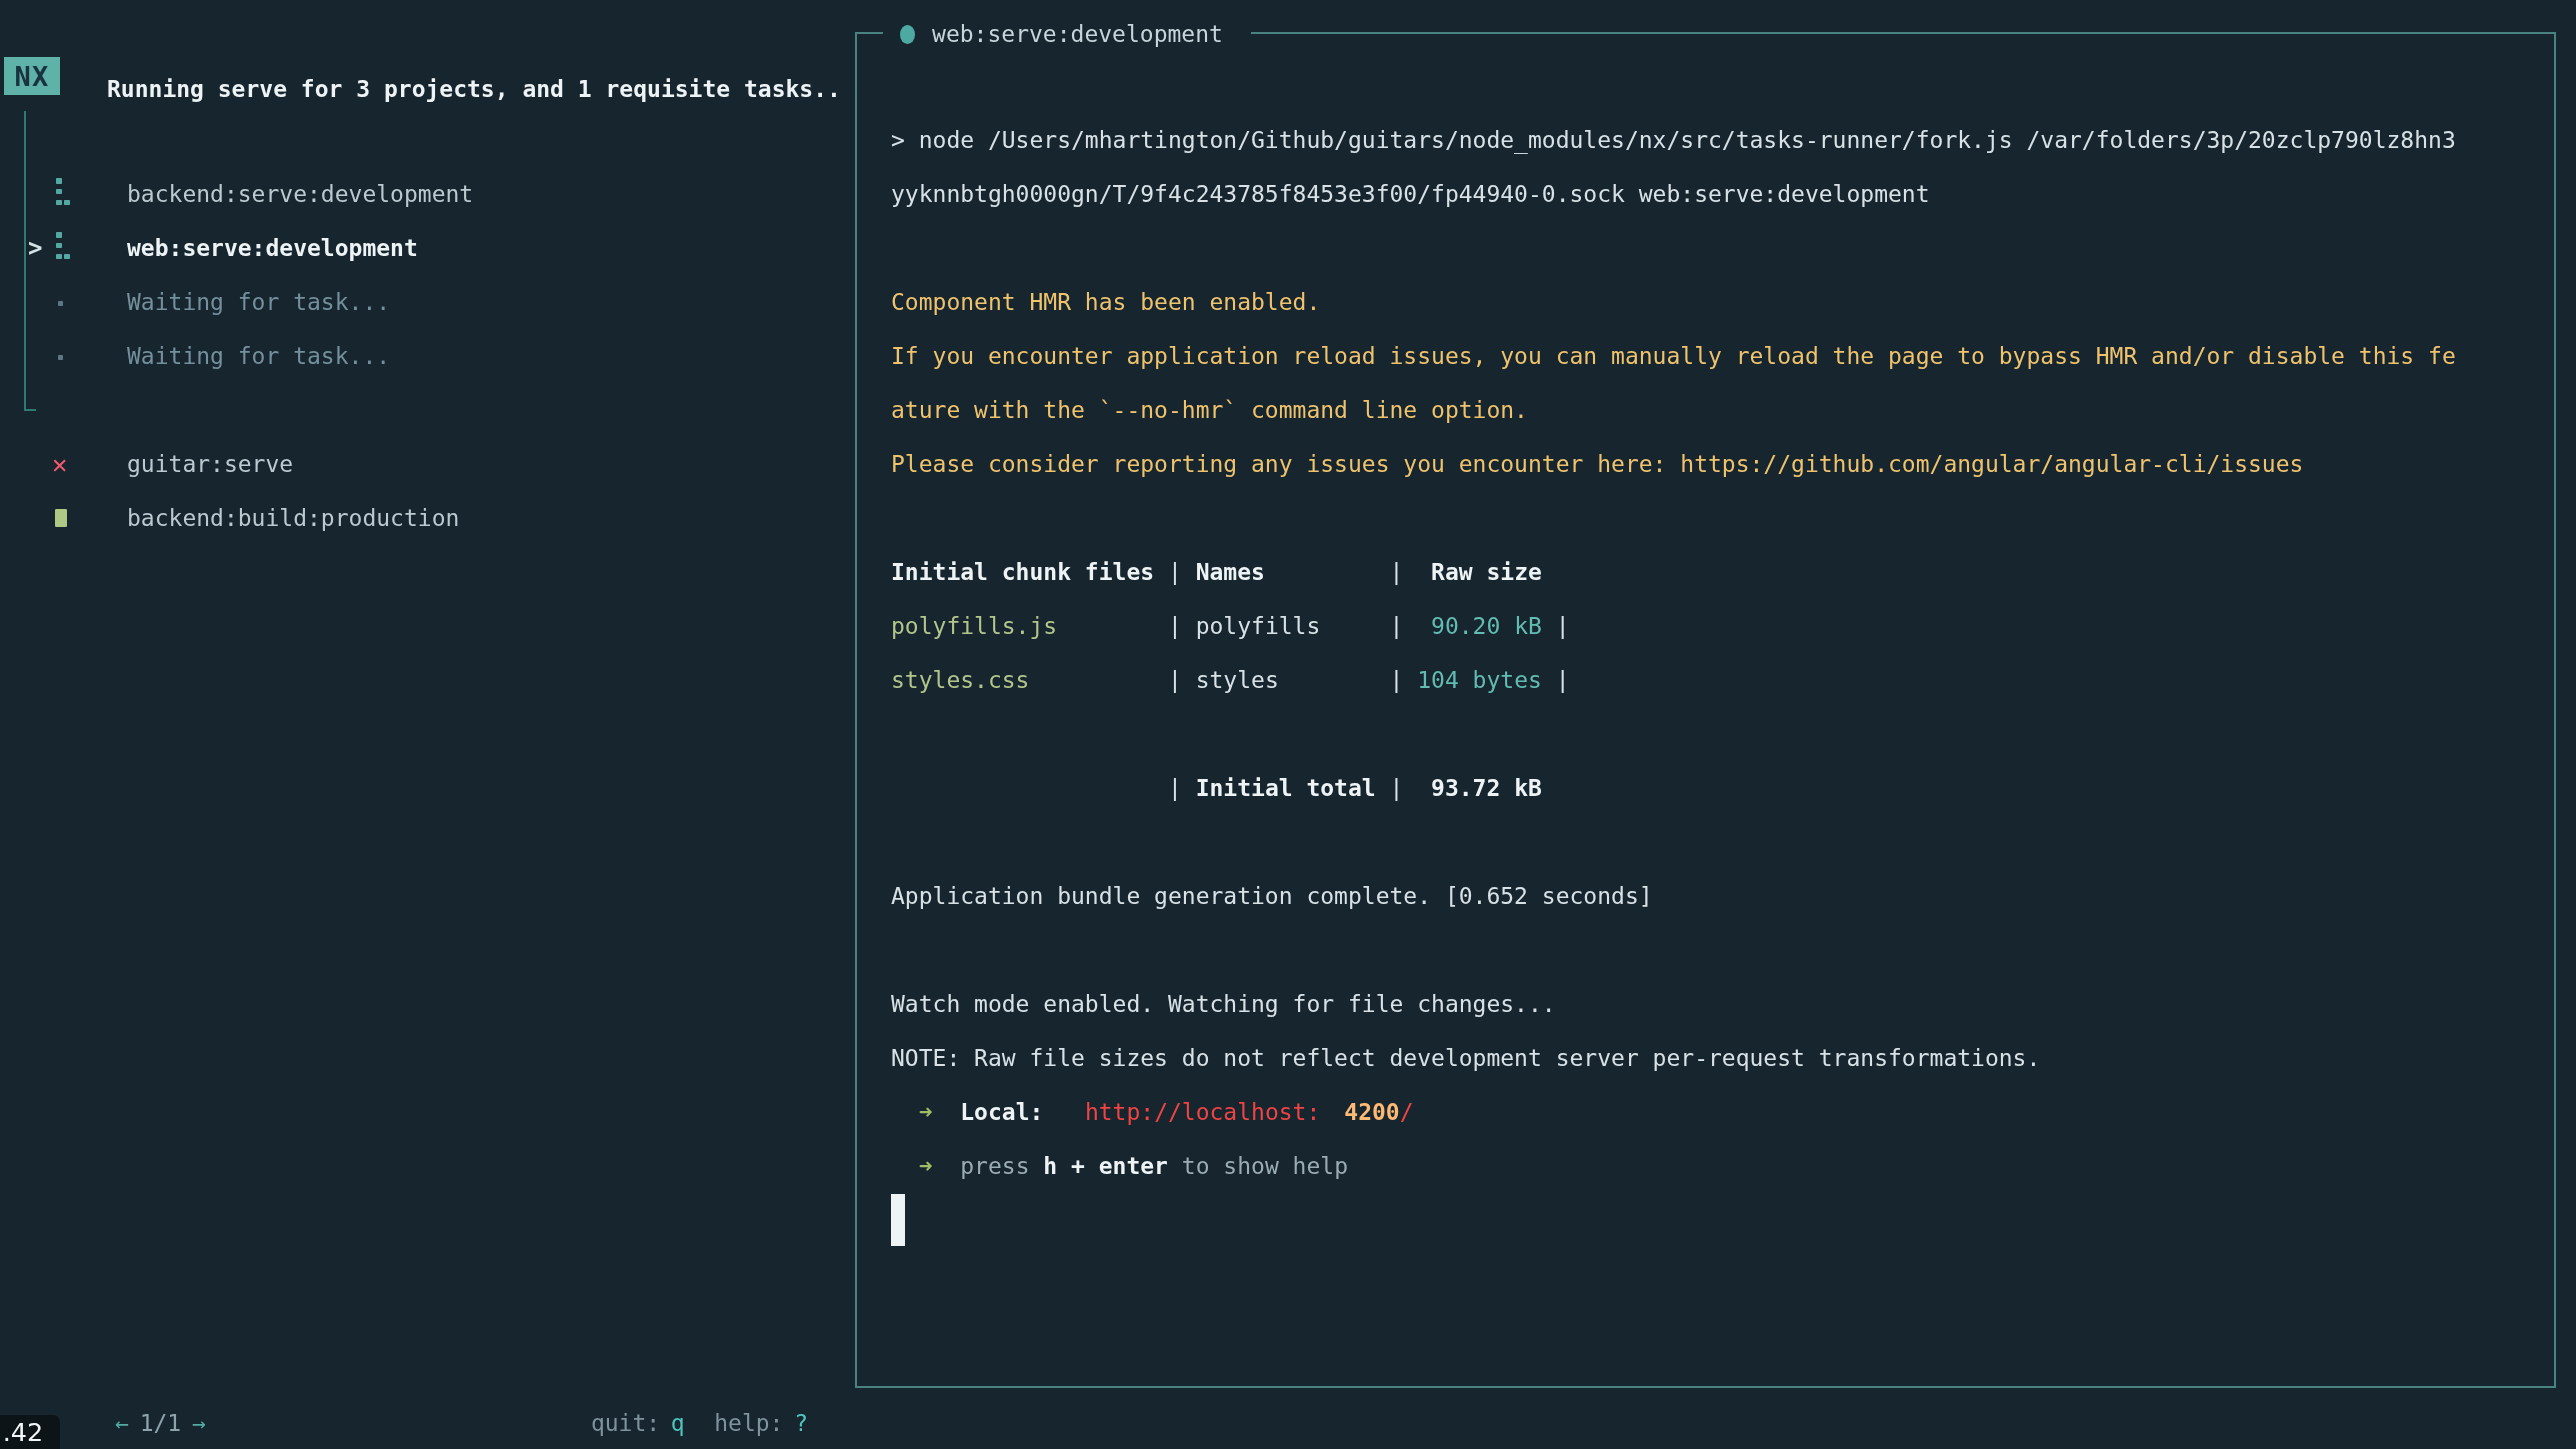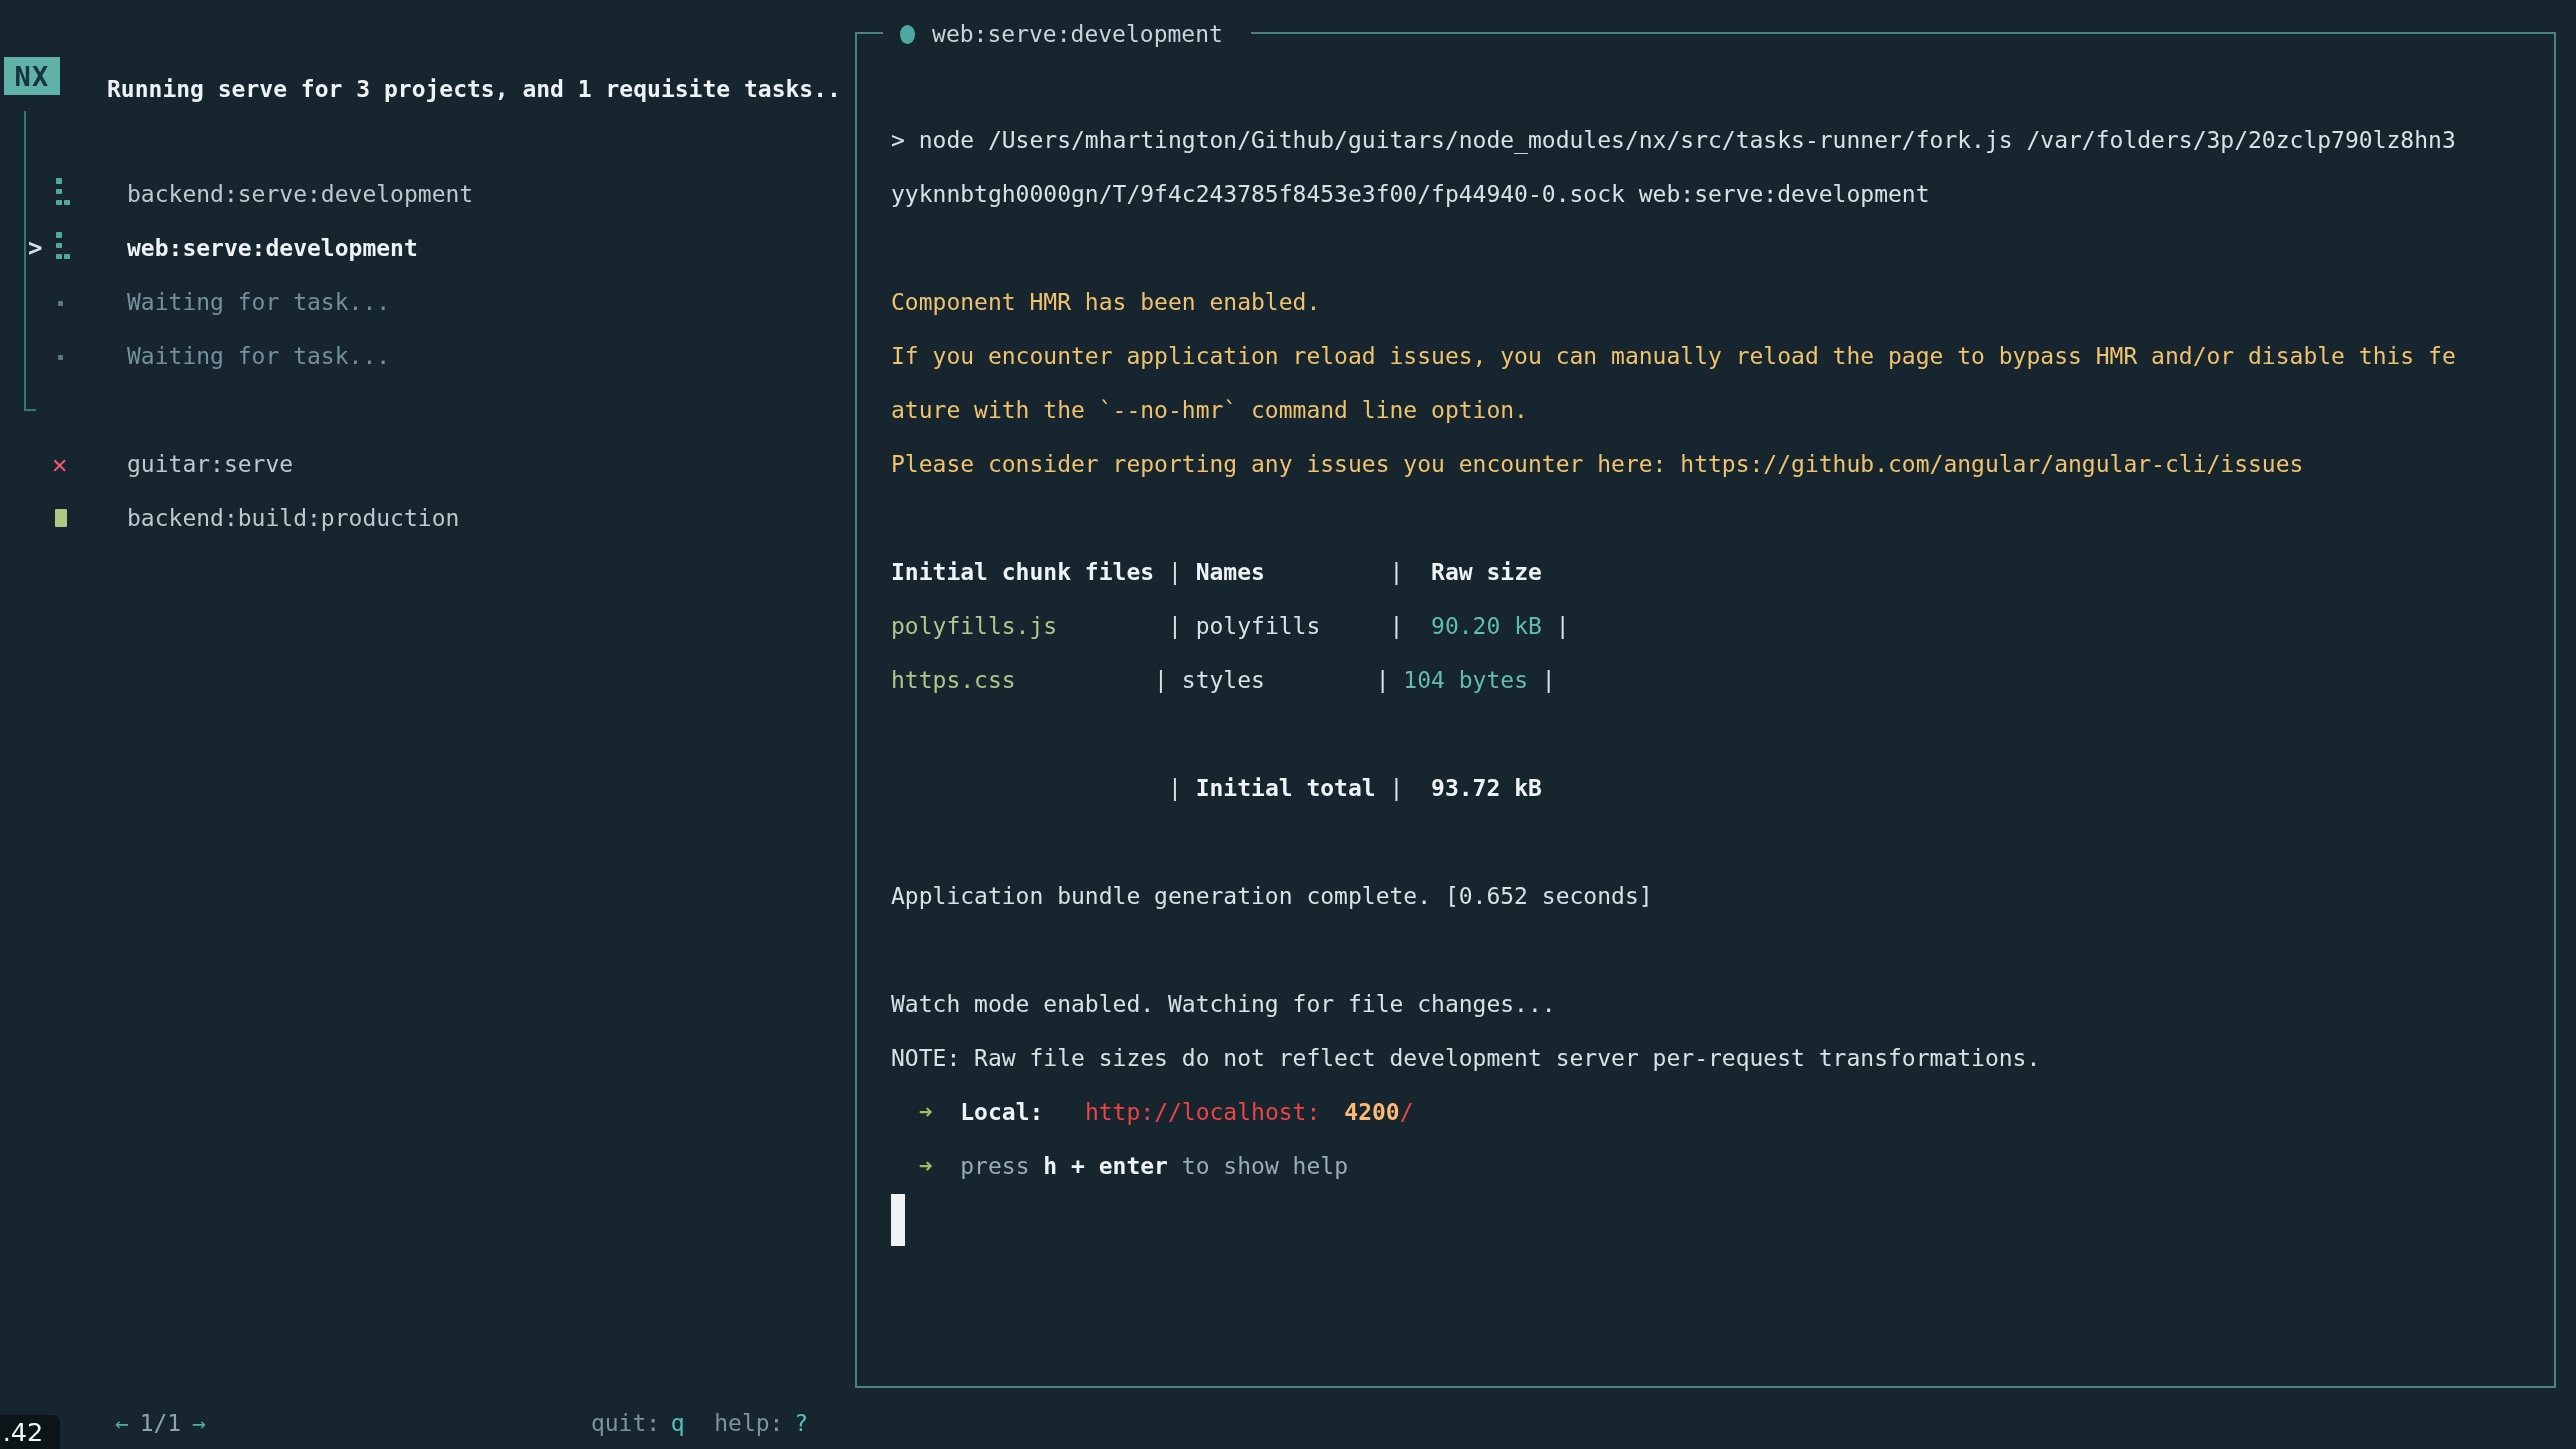--- a/index.html
+++ b/index.html
@@ -162,21 +162,21 @@
         <div class="tline"><span class="sg-w">&gt; node /Users/mhartington/Github/guitars/node_modules/nx/src/tasks-runner/fork.js /var/folders/3p/20zclp790lz8hn3</span></div>
         <div class="tline"><span class="sg-w">yyknnbtgh0000gn/T/9f4c243785f8453e3f00/fp44940-0.sock web:serve:development</span></div>
         <div class="tline"></div>
         <div class="tline"><span class="sg-y">Component HMR has been enabled.</span></div>
         <div class="tline"><span class="sg-y">If you encounter application reload issues, you can manually reload the page to bypass HMR and/or disable this fe</span></div>
         <div class="tline"><span class="sg-y">ature with the `--no-hmr` command line option.</span></div>
         <div class="tline"><span class="sg-y">Please consider reporting any issues you encounter here: https://github.com/angular/angular-cli/issues</span></div>
         <div class="tline"></div>
         <div class="tline"><span class="sg-b">Initial chunk files</span><span class="sg-w"> | </span><span class="sg-b">Names</span><span class="sg-w">         |  </span><span class="sg-b">Raw size</span></div>
         <div class="tline"><span class="sg-g">polyfills.js</span><span class="sg-w">        | polyfills     |  </span><span class="sg-t">90.20 kB</span><span class="sg-w"> |</span></div>
-        <div class="tline"><span class="sg-g">https.css</span><span class="sg-w">          | styles        | </span><span class="sg-t">104 bytes</span><span class="sg-w"> |</span></div>
+        <div class="tline"><span class="sg-g">styles.css</span><span class="sg-w">          | styles        | </span><span class="sg-t">104 bytes</span><span class="sg-w"> |</span></div>
         <div class="tline"></div>
         <div class="tline"><span class="sg-w">                    | </span><span class="sg-b">Initial total</span><span class="sg-w"> |  </span><span class="sg-b">93.72 kB</span></div>
         <div class="tline"></div>
         <div class="tline"><span class="sg-w">Application bundle generation complete. [0.652 seconds]</span></div>
         <div class="tline"></div>
         <div class="tline"><span class="sg-w">Watch mode enabled. Watching for file changes...</span></div>
         <div class="tline"><span class="sg-w">NOTE: Raw file sizes do not reflect development server per-request transformations.</span></div>
         <div class="tline"><span class="sg-ag">  ➜  </span><span class="sg-b">Local:</span><span class="sg-w">   </span><span class="sg-url">http://localhost:</span><span class="sg-urlb">4200</span><span class="sg-url">/</span></div>
         <div class="tline"><span class="sg-ag">  ➜  </span><span class="sg-gr">press </span><span class="sg-b">h + enter</span><span class="sg-gr"> to show help</span></div>
         <div class="tline"><span class="sg-cur"></span></div>

